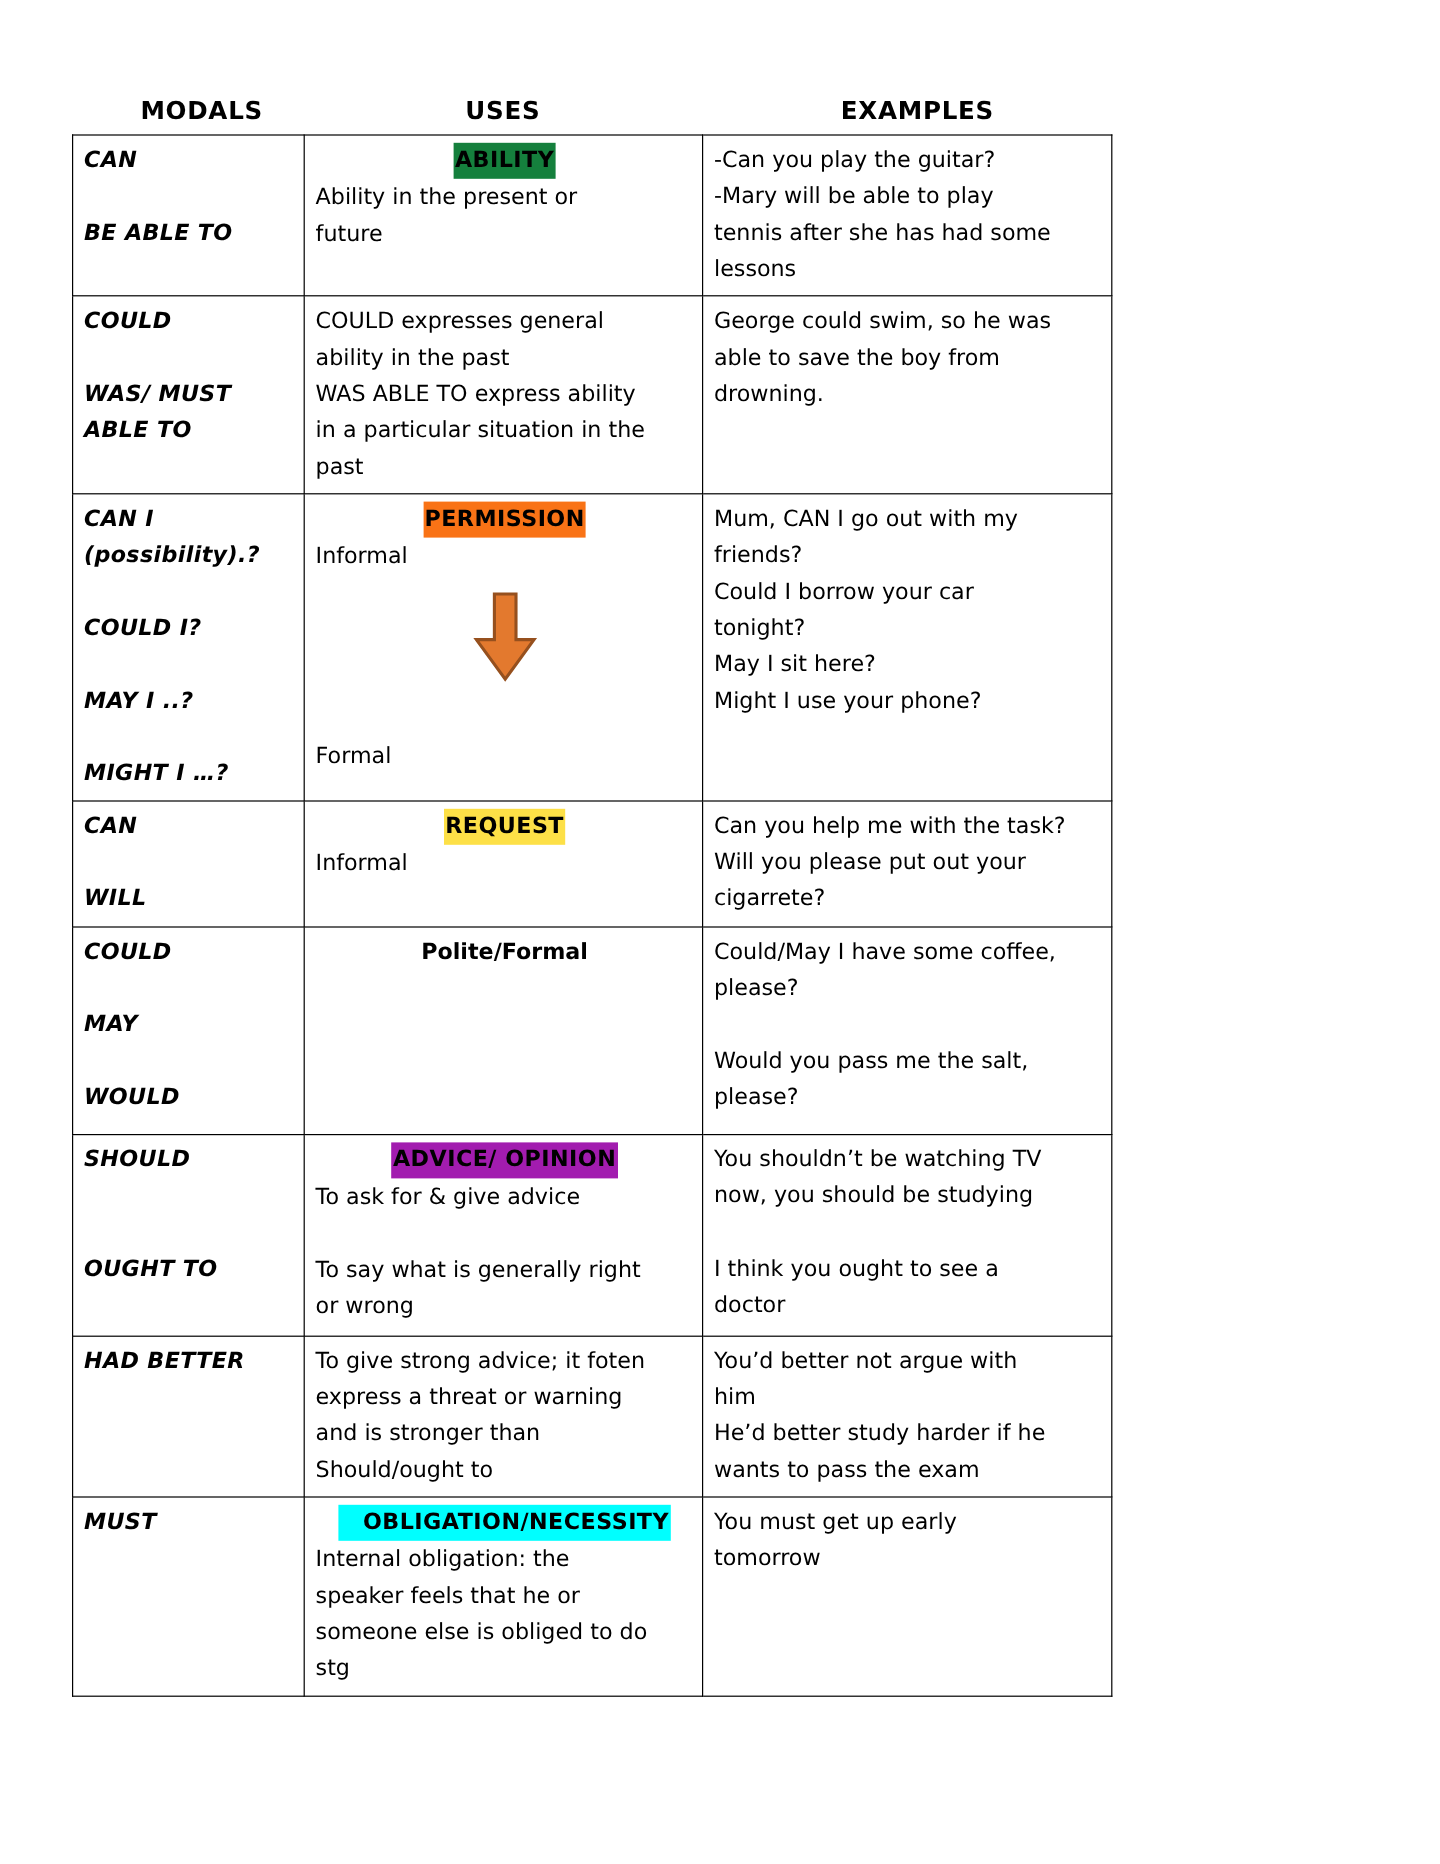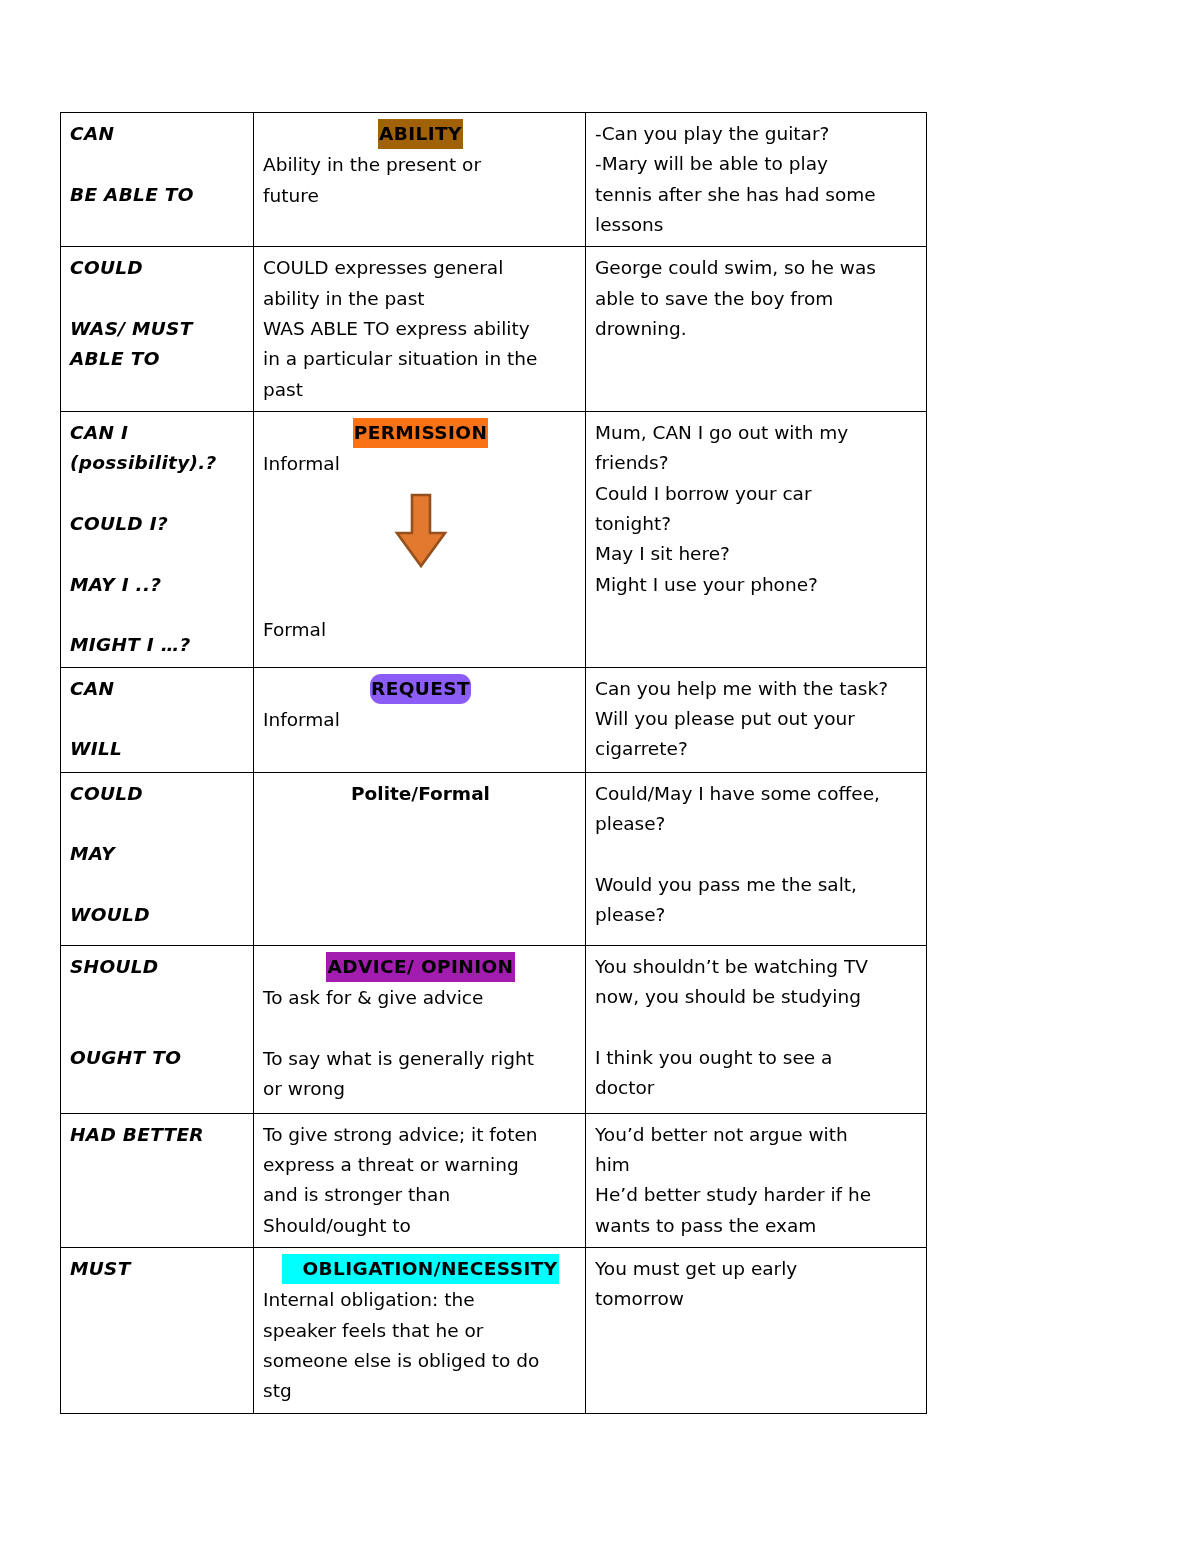--- a/index.html
+++ b/index.html
@@ -124,36 +124,41 @@
   .row-request   td { height: 92px; }
   .row-polite    td { height: 160px; }
   .row-advice    td { height: 155px; }
   .row-must      td { height: 124px; }
 </style>
 </head>
 <body>
 
 <div class="page">
 
+  <div class="col-headers">
+    <div class="col-header ch-modals">MODALS</div>
+    <div class="col-header ch-uses">USES</div>
+    <div class="col-header ch-examples">EXAMPLES</div>
+  </div>
 
   <table class="modals-table">
     <colgroup>
       <col class="c-modal">
       <col class="c-use">
       <col class="c-ex">
     </colgroup>
     <tbody id="table-body">
         <tr class="row-ability">
           <td class="cell-modal">
             <span class="m-line">CAN</span>
             <span class="t-blank"></span>
             <span class="m-line">BE ABLE TO</span>
           </td>
           <td class="cell-use">
-            <span class="hl-wrap"><span class="hl" style="background: #a16207;">ABILITY</span></span>
+            <span class="hl-wrap"><span class="hl" style="background: #15803d;">ABILITY</span></span>
             <span class="t-line">Ability in the present or</span>
             <span class="t-line">future</span>
           </td>
           <td class="cell-ex">
             <span class="t-line">-Can you play the guitar?</span>
             <span class="t-line">-Mary will be able to play</span>
             <span class="t-line">tennis after she has had some</span>
             <span class="t-line">lessons</span>
           </td>
         </tr>
@@ -206,21 +211,21 @@
             <span class="t-line">Might I use your phone?</span>
           </td>
         </tr>
         <tr class="row-request">
           <td class="cell-modal">
             <span class="m-line">CAN</span>
             <span class="t-blank"></span>
             <span class="m-line">WILL</span>
           </td>
           <td class="cell-use">
-            <span class="hl-wrap"><span class="hl" style="background: #8b5cf6; border-radius: 11px;">REQUEST</span></span>
+            <span class="hl-wrap"><span class="hl" style="background: #fde047;">REQUEST</span></span>
             <span class="t-line">Informal</span>
           </td>
           <td class="cell-ex">
             <span class="t-line">Can you help me with the task?</span>
             <span class="t-line">Will you please put out your</span>
             <span class="t-line">cigarrete?</span>
           </td>
         </tr>
         <tr class="row-polite">
           <td class="cell-modal">

